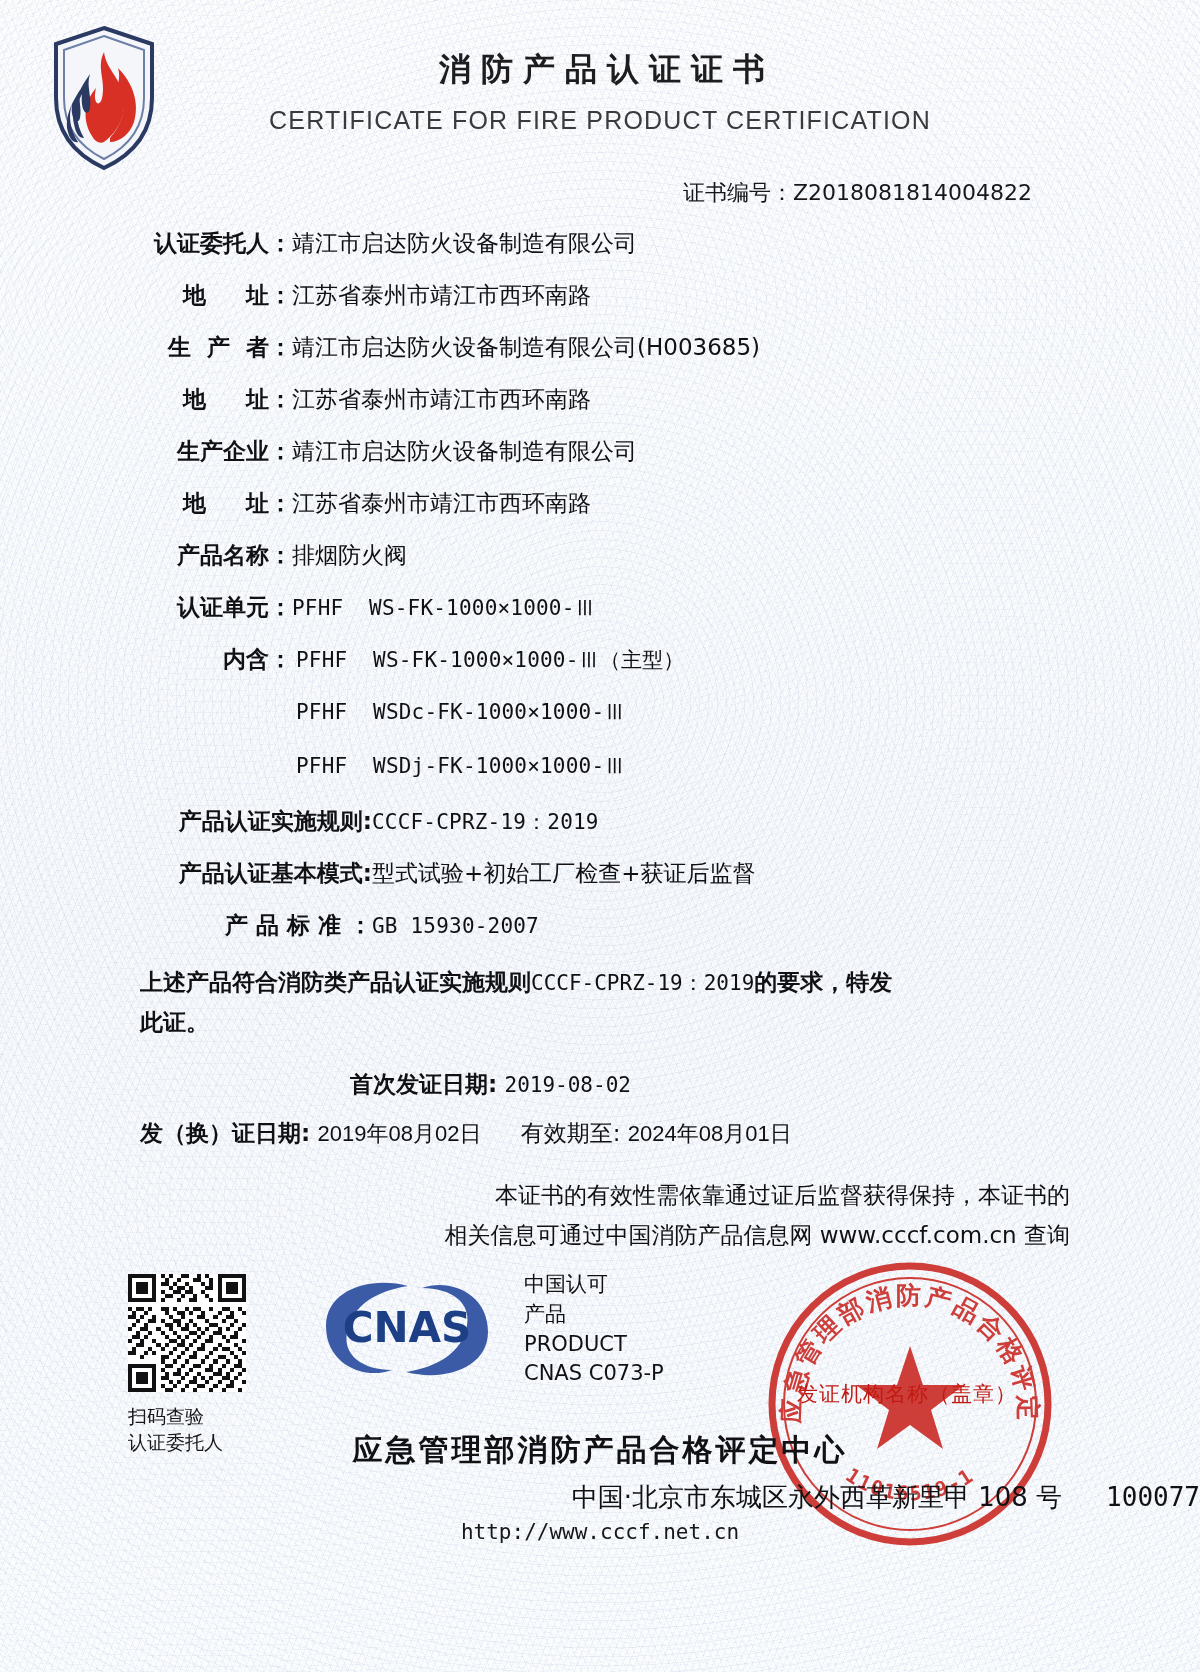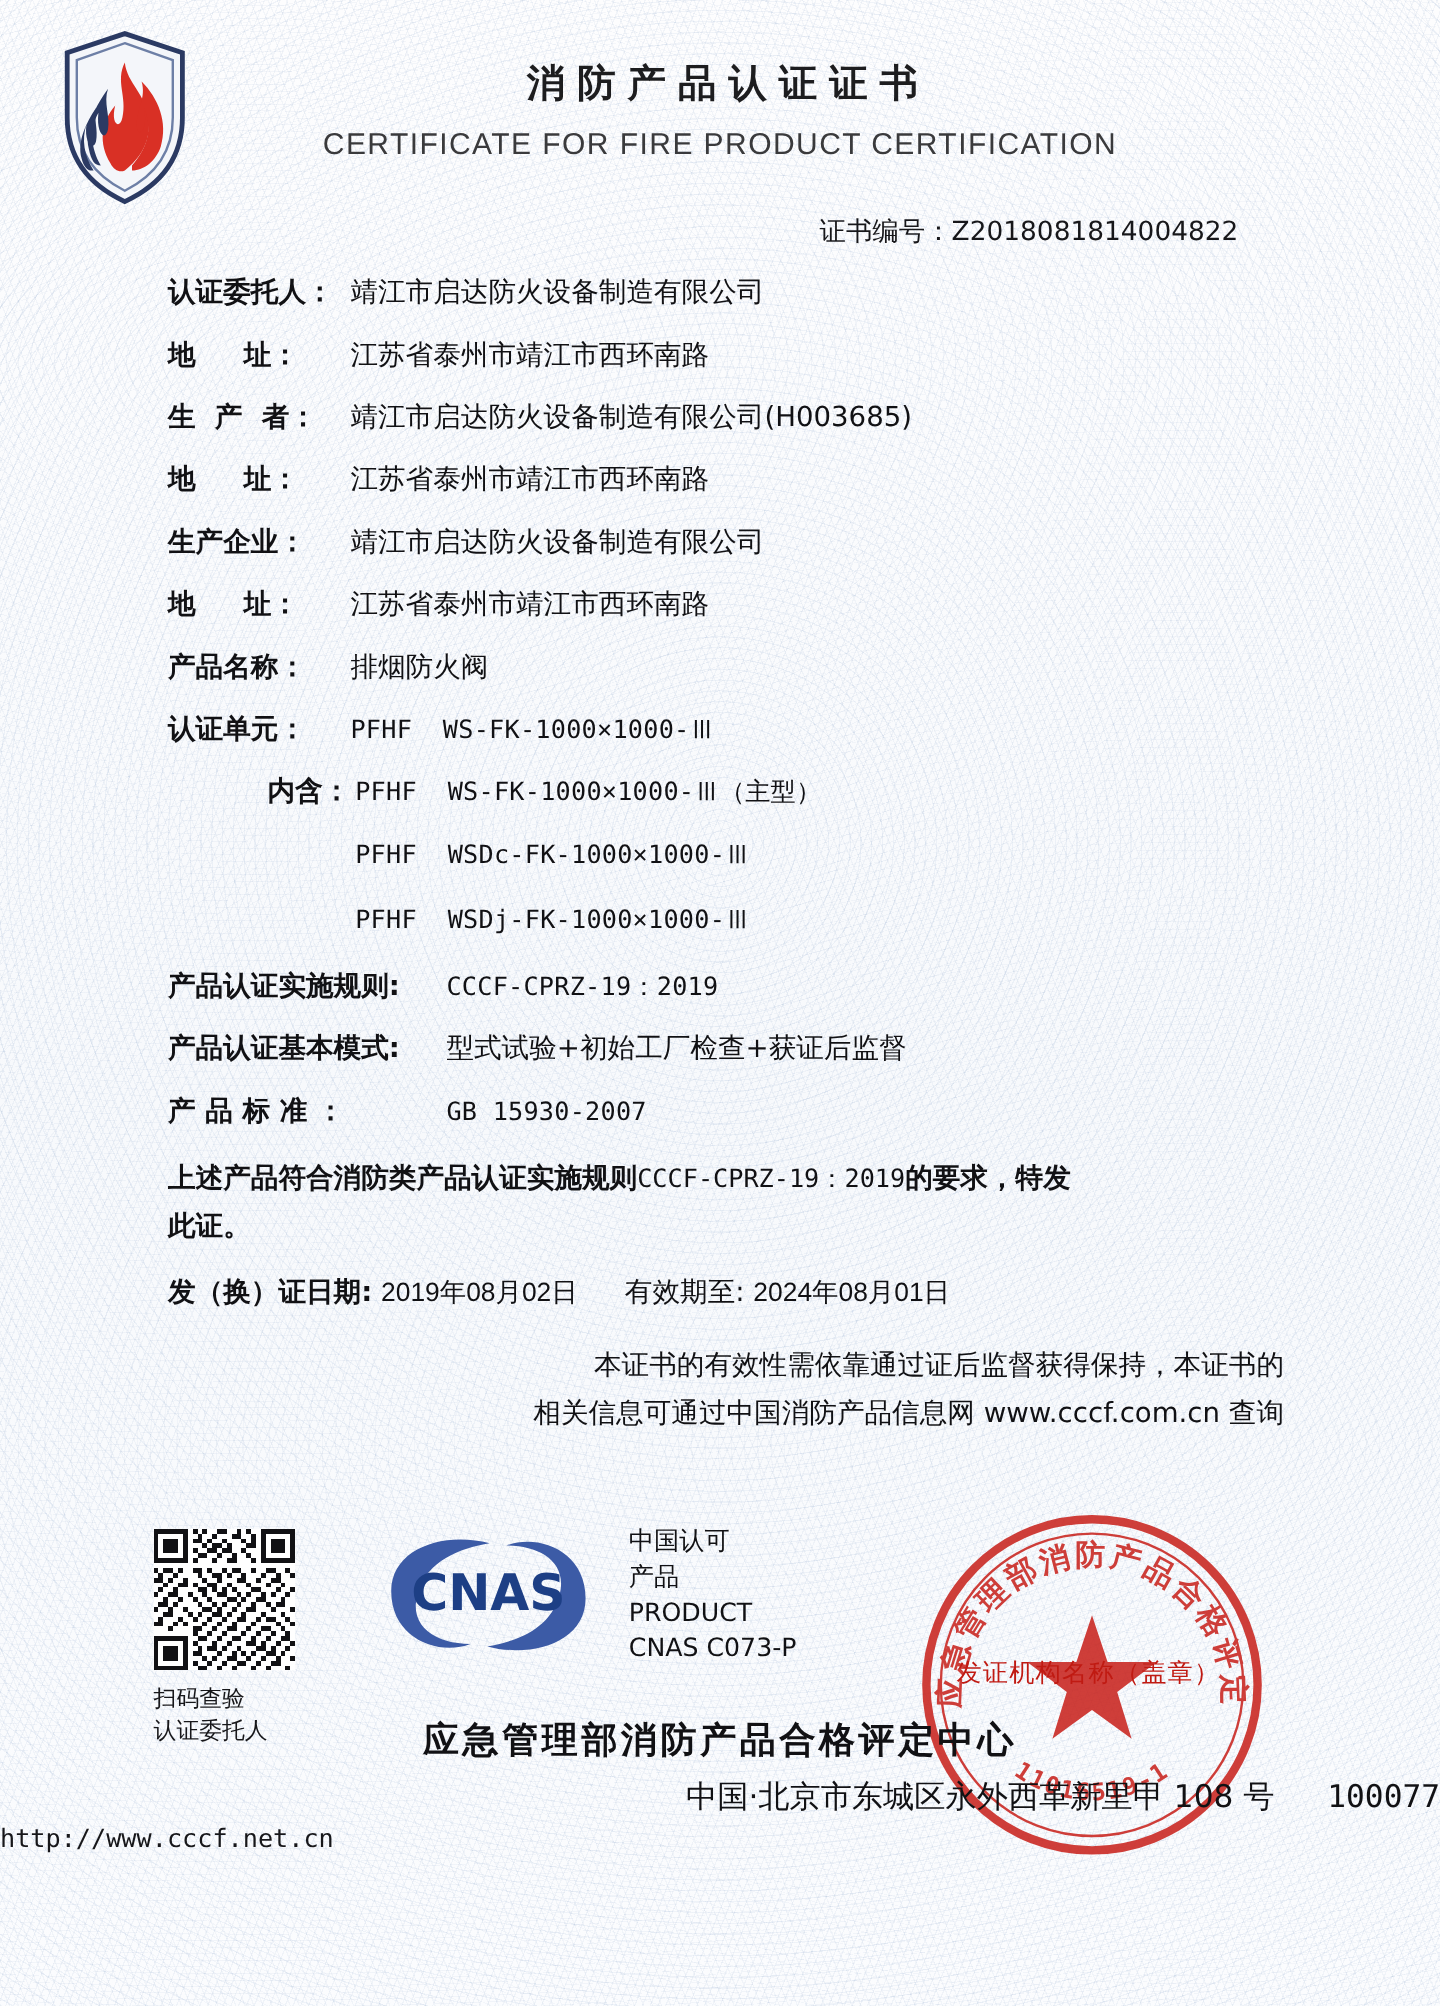--- a/index.html
+++ b/index.html
@@ -82,20 +82,21 @@
     min-height: 38px;
   }
   .label {
     width: 152px;
     flex: 0 0 152px;
     font-family: "DejaVu Sans", "Liberation Sans", sans-serif;
     font-weight: bold;
     font-size: 23px;
     color: #111114;
     white-space: pre;
+    text-align: right;
   }
   .label.indent-right {
     text-align: right;
     padding-right: 4px;
   }
   .value {
     font-family: "DejaVu Sans", "Liberation Sans", sans-serif;
     font-size: 23px;
     color: #111114;
     white-space: pre;
@@ -238,21 +239,21 @@
     font-size: 26px;
     color: #111114;
     font-family: "DejaVu Sans", "Liberation Sans", sans-serif;
   }
   .addr .zip { margin-left: 44px; font-family: "DejaVu Sans Mono", "Liberation Mono", monospace; }
   .site {
     position: absolute;
     left: 0;
     right: 0;
     top: 268px;
-    text-align: left;
+    text-align: center;
     font-size: 21px;
     color: #17171a;
     font-family: "DejaVu Sans Mono", "Liberation Mono", monospace;
   }
 </style>
 </head>
 <body>
 
 <div class="page">
   <div class="guilloche-overlay"></div>
@@ -349,20 +350,24 @@
     <div class="row">
       <div class="label" style="width:232px;flex:0 0 232px;">产 品 标 准 ：</div>
       <div class="value mono">GB 15930-2007</div>
     </div>
 
     <div class="statement">
       <span>上述产品符合消防类产品认证实施规则</span><span class="reg">CCCF-CPRZ-19：2019</span><span>的要求，特发</span><br>
       <span>此证。</span>
     </div>
 
+    <div class="first-issue">
+      <b>首次发证日期:</b>
+      <span class="d">2019-08-02</span>
+    </div>
 
     <div class="issue-row">
       <b>发（换）证日期:</b>
       <span class="d">2019年08月02日</span>
       <span class="valid-label">有效期至:</span>
       <span class="d">2024年08月01日</span>
     </div>
 
     <div class="note">
       <div>本证书的有效性需依靠通过证后监督获得保持，本证书的</div>

